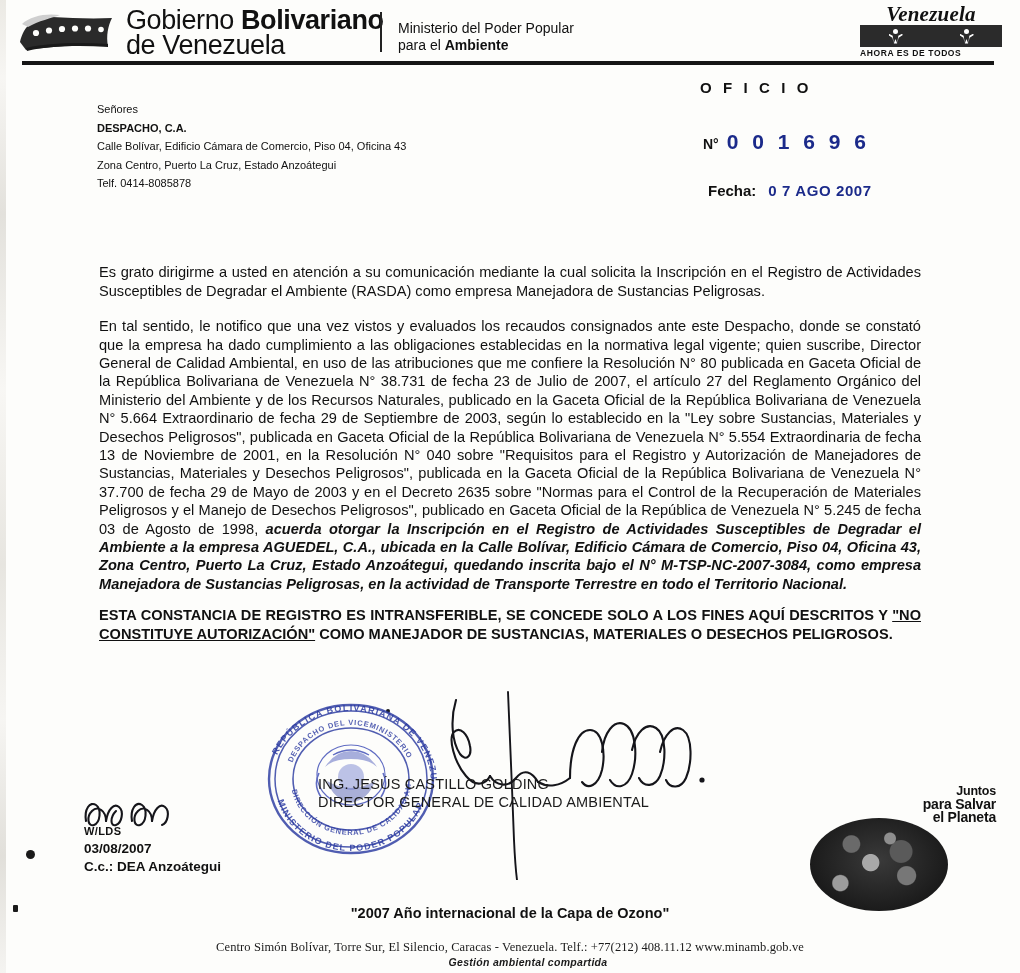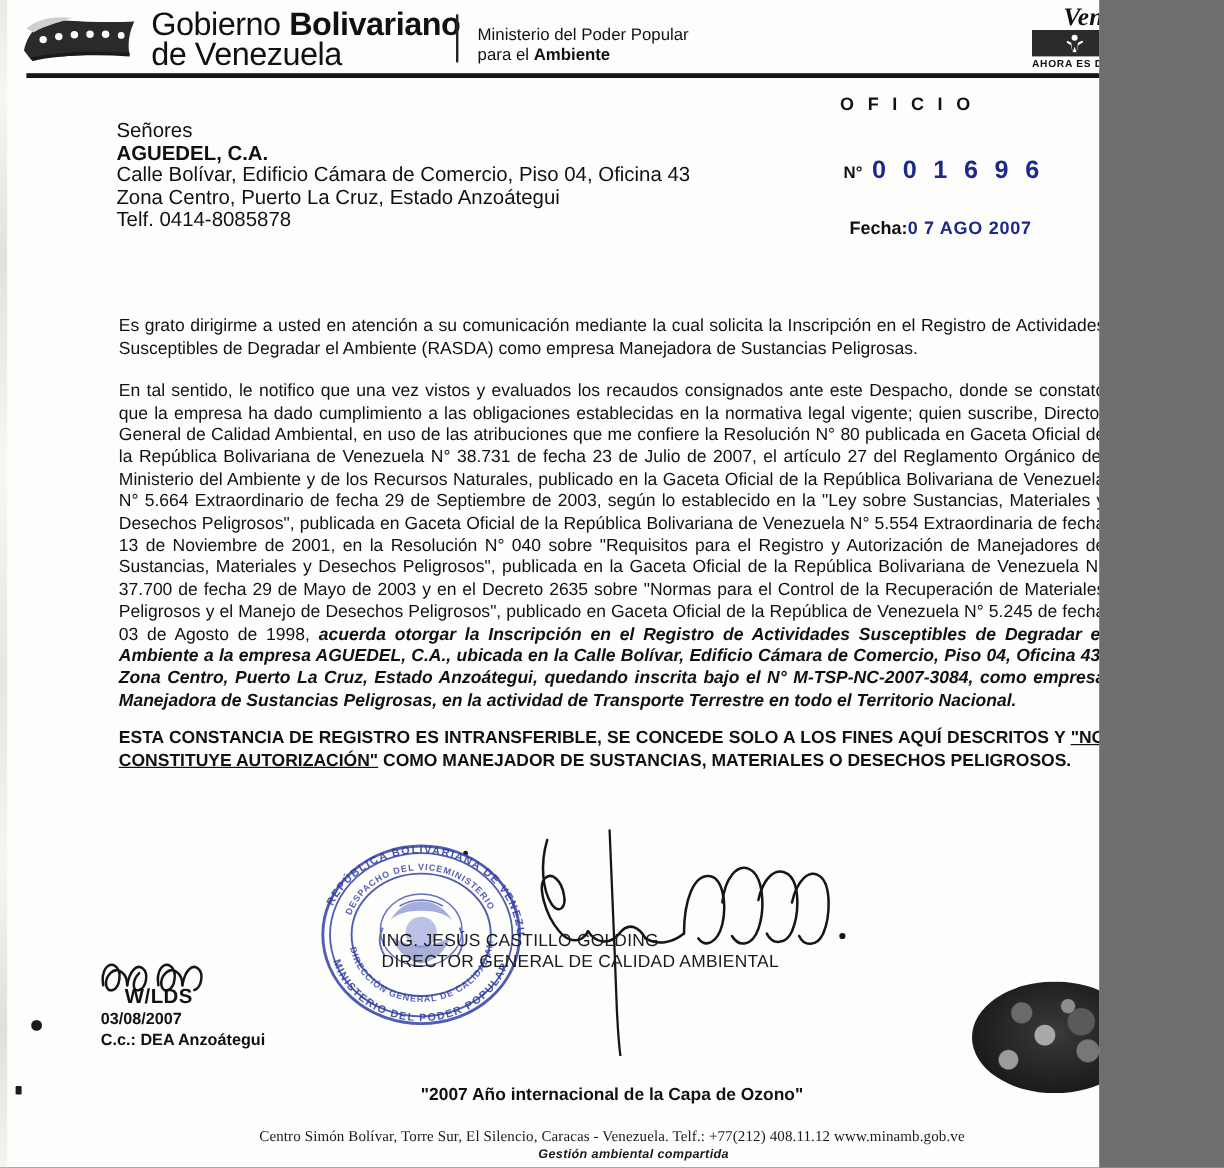--- a/index.html
+++ b/index.html
@@ -3,21 +3,21 @@
 <meta charset="utf-8">
 <title>Oficio</title>
 <style>
   html, body {
     margin: 0;
     padding: 0;
     background: #6e6e6e;
   }
   .page {
     position: relative;
-    width: 916px;
+    width: 1020px;
     height: 973px;
     background: #fdfdfb;
     overflow: hidden;
     font-family: "Liberation Sans", sans-serif;
     color: #111;
     box-sizing: border-box;
   }
   
   .scan-edge-left {
     position: absolute; left: 0; top: 0; width: 6px; height: 973px;
@@ -83,21 +83,21 @@
     text-align: left; color: #111; margin-top: 1px;
   }
   .header-rule {
     position: absolute; left: 22px; top: 61px; width: 972px; height: 4px;
     background: #151515;
   }
 
   
   .addr {
     position: absolute; left: 97px; top: 100px;
-    font-size: 17px; line-height: 18.5px; color: #111;
+    font-size: 11px; line-height: 18.5px; color: #111;
   }
   .addr .b { font-weight: 700; }
 
   
   .oficio-label {
     position: absolute; left: 700px; top: 79px;
     font-size: 15px; font-weight: 700; letter-spacing: 3.6px;
   }
   .oficio-num-row {
     position: absolute; left: 703px; top: 130px;
@@ -109,21 +109,21 @@
     color: #1b2a8a; margin-left: 8px;
     font-family: "Liberation Sans", sans-serif;
   }
   .fecha-row {
     position: absolute; left: 708px; top: 182px;
     display: flex; align-items: flex-start;
   }
   .fecha-row .lbl { font-size: 15px; font-weight: 700; }
   .fecha-row .val {
     font-size: 15px; font-weight: 700; color: #1b2a8a;
-    letter-spacing: .6px;
+    margin-left: 12px; letter-spacing: .6px;
     font-family: "Liberation Sans", sans-serif;
   }
 
   
   .body-wrap {
     position: absolute; left: 99px; top: 246px; width: 822px;
   }
   p.para {
     margin: 17px 0 13px 0;
     font-size: 14.6px; line-height: 18.6px;
@@ -158,21 +158,21 @@
   }
 
   
   .initials-mark {
     position: absolute; left: 80px; top: 795px; width: 110px; height: 42px;
   }
   .cc-block {
     position: absolute; left: 84px; top: 822px;
     font-size: 13.5px; line-height: 18px; font-weight: 700; color: #111;
   }
-  .cc-block .ini { font-size: 17px; letter-spacing: .4px; margin-left: 20px; }
+  .cc-block .ini { font-size: 11px; letter-spacing: .4px; }
 
   
   .planet-wrap {
     position: absolute; left: 800px; top: 785px; width: 210px; height: 110px;
   }
   .planet-text {
     position: absolute; right: 14px; top: 0;
     font-size: 12.5px; font-weight: 700; line-height: 13px;
     text-align: right; color: #111; letter-spacing: -.2px;
   }
@@ -263,21 +263,21 @@
           </div>
       </div>
       <div class="vzla-slogan">AHORA ES DE TODOS</div>
     </div>
 
     <div class="header-rule"></div>
   </div>
 
   <div class="addr">
     <div>Señores</div>
-    <div class="b">AGUEDEL, C.A.</div>
+    <div class="b">DESPACHO, C.A.</div>
     <div>Calle Bolívar, Edificio Cámara de Comercio, Piso 04, Oficina 43</div>
     <div>Zona Centro, Puerto La Cruz, Estado Anzoátegui</div>
     <div>Telf. 0414-8085878</div>
   </div>
 
   <div class="oficio-label">O F I C I O</div>
 
   <div class="oficio-num-row">
     <span class="lbl">N°</span>
     <span class="val">0 0 1 6 9 6</span>

